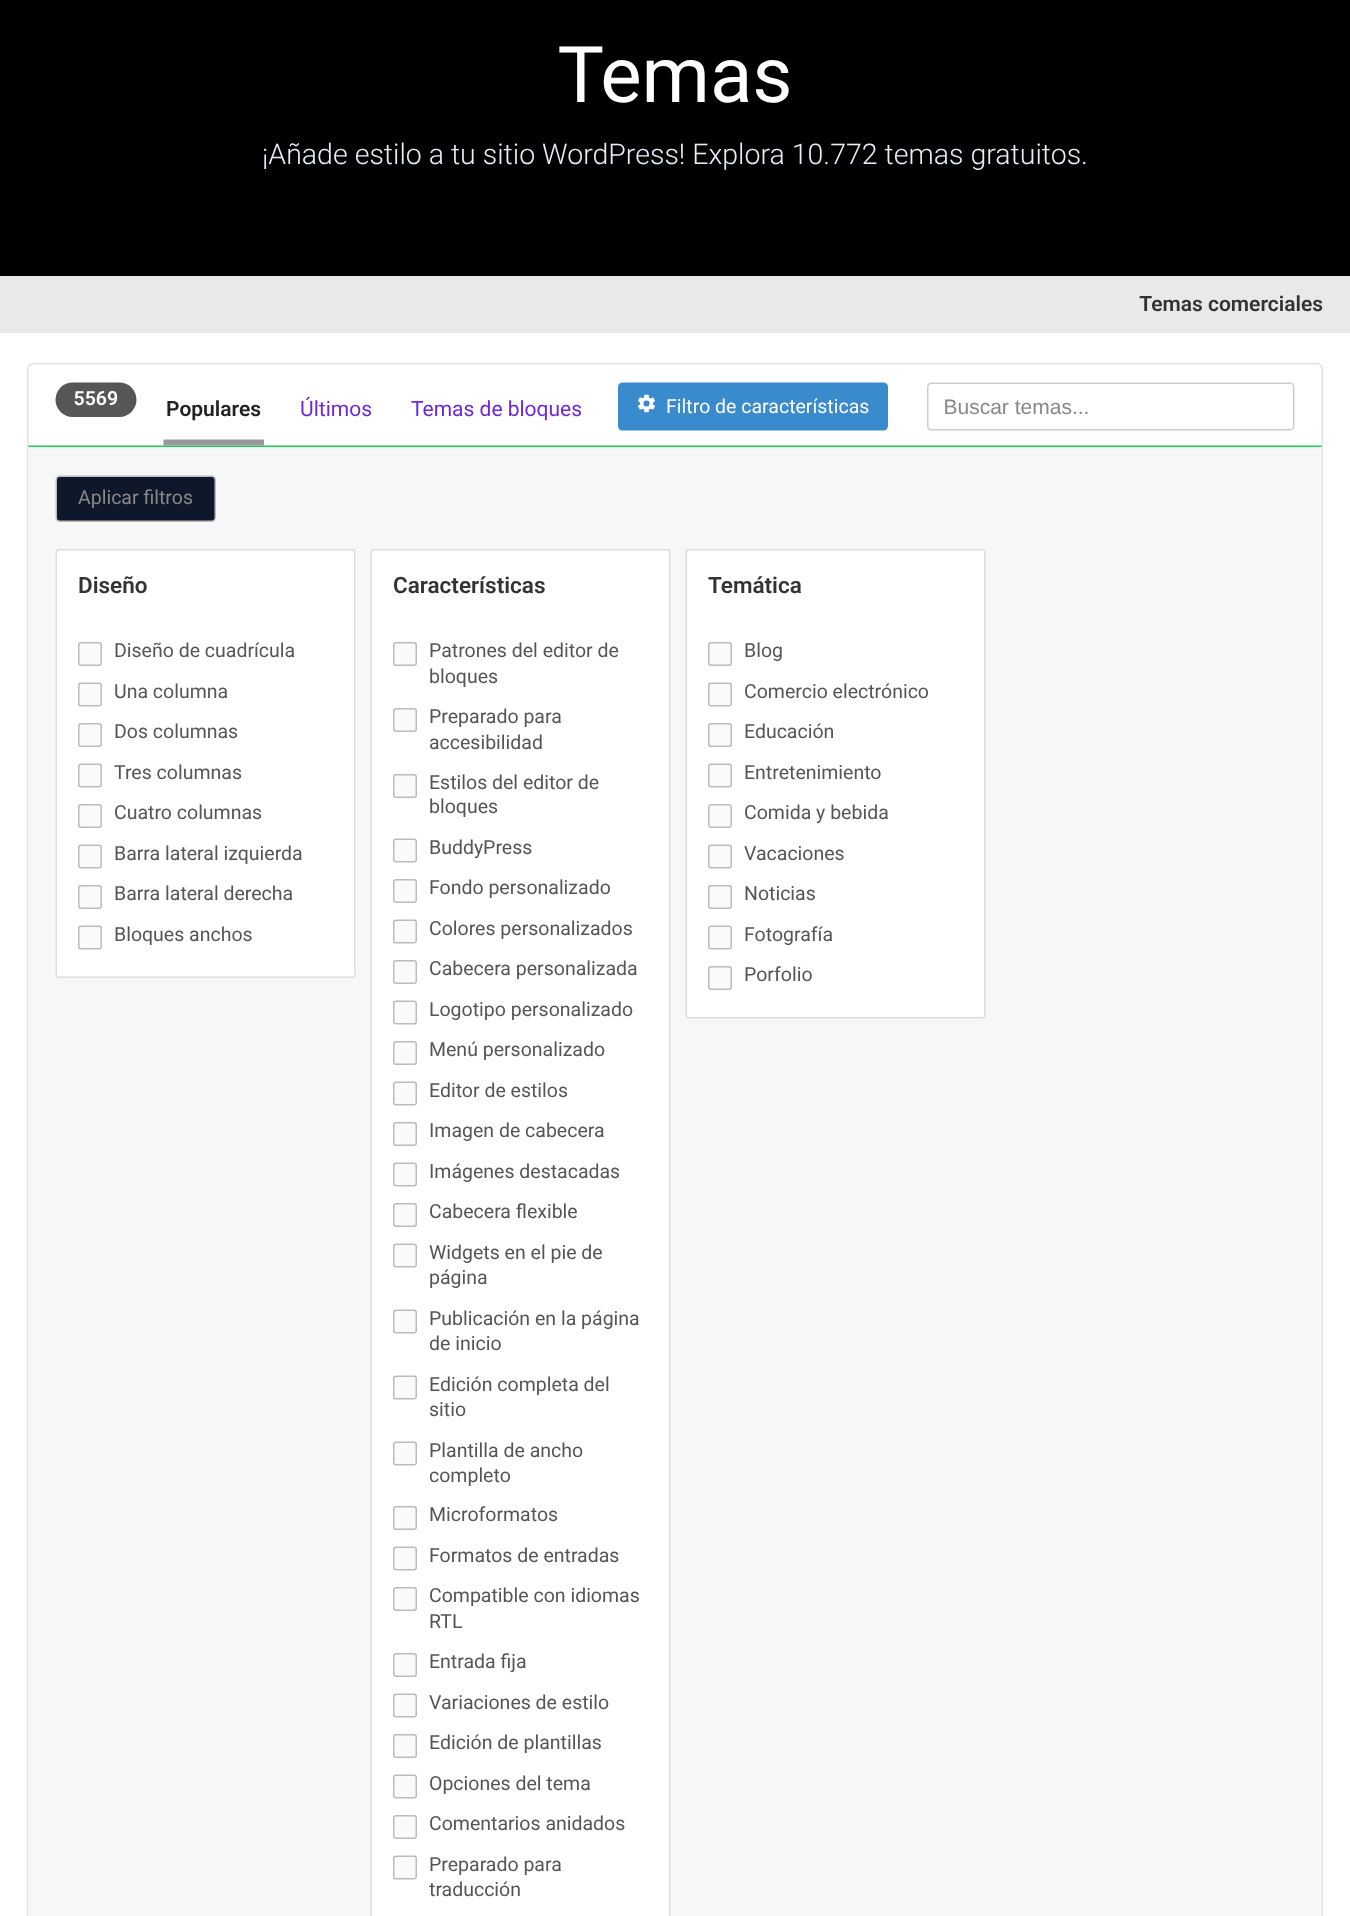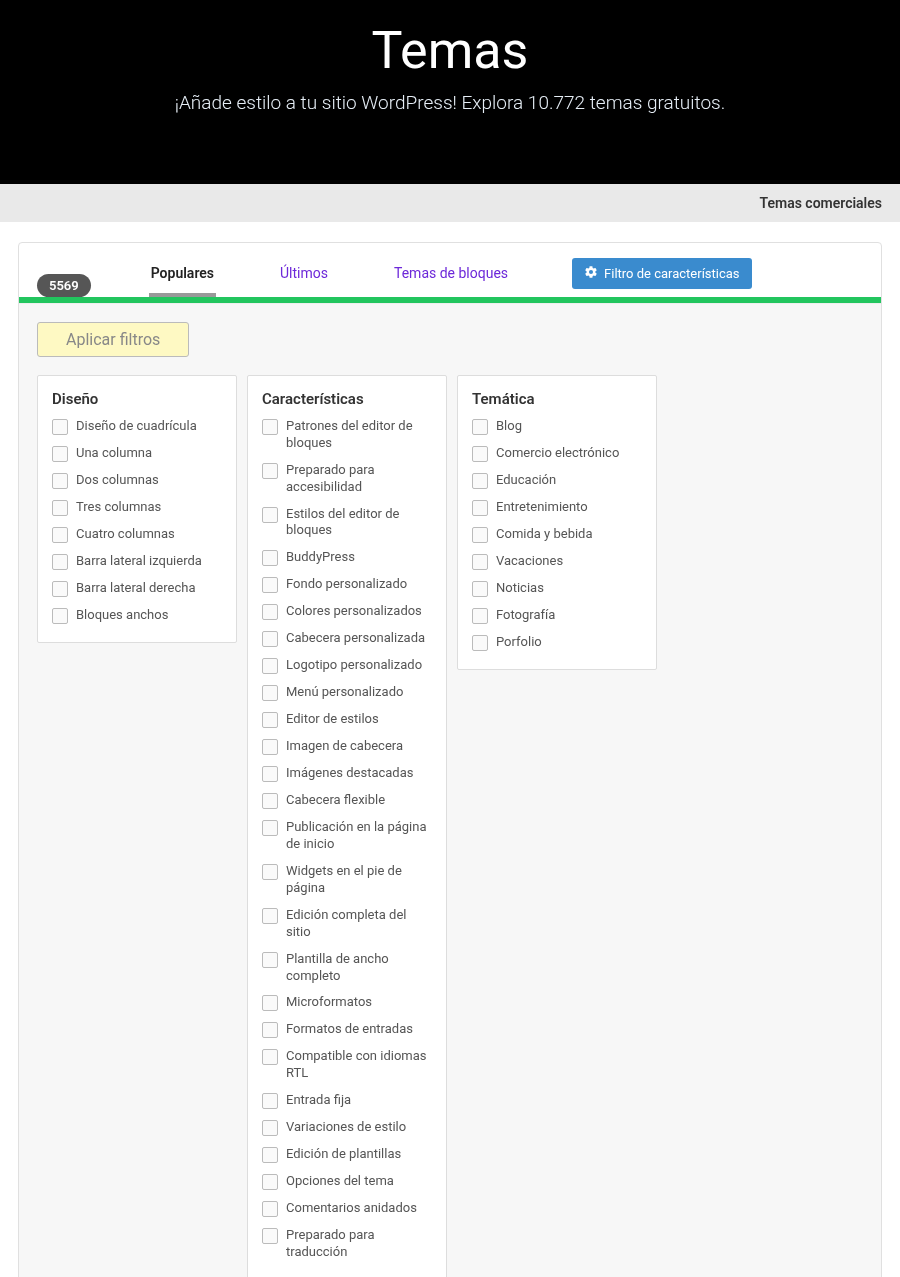--- a/index.html
+++ b/index.html
@@ -8,36 +8,36 @@
   .hero { background: #000000; color: #fff; text-align: center; padding: 20px 20px 70px 20px; }
   .hero h1 { font-size: 52px; font-weight: 400; margin-bottom: 10px; }
   .hero p { font-size: 19px; font-weight: 300; color: #e6eef6; }
 
   .subbar { background: #e9e9e9; height: 38px; display: flex; align-items: center; justify-content: flex-end; padding: 0 18px; text-align: right; }
   .subbar a { color: #333; font-size: 14px; font-weight: 600; text-decoration: none; }
 
   .outer-panel { padding: 20px 18px 40px 18px; background: #fff; }
   .panel { background: #fff; border: 1px solid #e0e0e0; border-radius: 4px; padding-bottom: 20px; }
 
-  .tabs-row { display: flex; align-items: flex-end; padding: 12px 18px 0 18px; border-bottom: 6px solid #22c55e; gap: 40px; }
+  .tabs-row { display: flex; align-items: flex-start; padding: 12px 18px 0 18px; border-bottom: 1px solid #22c55e; }
   .count-pill { background: #565656; color: #fff; border-radius: 18px; padding: 4px 12px; font-size: 13px; font-weight: 600; margin-right: 18px; }
   .tab { font-size: 14px; color: #6d28d9; padding: 10px 2px 12px 2px; margin-right: 22px; cursor: pointer; border-bottom: 4px solid transparent; }
   .tab.active { color: #222; font-weight: 600; border-bottom-color: #999; }
   .feature-filter-btn { background: #3a8bce; color: #fff; border-radius: 3px; padding: 7px 12px; font-size: 13px; display: inline-flex; align-items: center; cursor: pointer; margin-bottom: 8px; }
   .feature-filter-btn svg { width: 14px; height: 14px; margin-right: 6px; fill: #fff; }
   .spacer { flex: 1; }
   .search-box { margin-bottom: 8px; }
   .search-box input { width: 245px; padding: 7px 10px; border: 1px solid #ccc; border-radius: 3px; font-size: 14px; color: #555; }
   .search-box input::placeholder { color: #888; }
 
   .filters-area { background: #f7f7f7; padding: 18px; border-top: 1px solid #eee; }
-  .apply-btn { background: #fef9c3; border: 1px solid #bbb; color: #888; padding: 7px 28px; font-size: 16px; border-radius: 3px; cursor: default; margin-bottom: 18px; display: inline-block; }
+  .apply-btn { background: #0f172a; border: 1px solid #bbb; color: #888; padding: 7px 14px; font-size: 13px; border-radius: 3px; cursor: default; margin-bottom: 18px; display: inline-block; }
   .columns { display: flex; align-items: flex-start; gap: 10px; }
   .col { background: #fff; border: 1px solid #ddd; border-radius: 2px; width: 200px; padding: 14px 14px 18px 14px; }
-  .col h3 { font-size: 15px; font-weight: 600; color: #333; margin-bottom: 10px; }
+  .col h3 { font-size: 15px; font-weight: 600; color: #333; margin-bottom: 28px; }
   .chk-row { display: flex; align-items: flex-start; margin-bottom: 10px; cursor: pointer; }
   .chk-row:last-child { margin-bottom: 0; }
   .chk-box { flex: 0 0 auto; width: 16px; height: 16px; border: 1px solid #bbb; border-radius: 2px; background: #fafafa; margin-right: 8px; margin-top: 1px; }
   .chk-label { font-size: 13px; color: #555; line-height: 1.3; }
 </style>
 </head>
 <body>
 
 <div class="hero">
   <h1>Temas</h1>
@@ -62,20 +62,23 @@
         <span>
           <svg viewBox="0 0 24 24">
               <path d="M19.4 13c.04-.33.06-.66.06-1s-.02-.67-.06-1l2.11-1.65c.19-.15.24-.42.12-.64l-2-3.46c-.12-.22-.39-.3-.61-.22l-2.49 1c-.52-.4-1.08-.73-1.69-.98l-.38-2.65C14.42 2.18 14.22 2 13.98 2h-4c-.24 0-.44.18-.48.4l-.38 2.65c-.61.25-1.17.58-1.69.98l-2.49-1c-.22-.08-.49 0-.61.22l-2 3.46c-.12.22-.07.49.12.64L4.56 11c-.04.33-.06.66-.06 1s.02.67.06 1l-2.11 1.65c-.19.15-.24.42-.12.64l2 3.46c.12.22.39.3.61.22l2.49-1c.52.4 1.08.73 1.69.98l.38 2.65c.04.22.24.4.48.4h4c.24 0 .44-.18.48-.4l.38-2.65c.61-.25 1.17-.58 1.69-.98l2.49 1c.22.08.49 0 .61-.22l2-3.46c.12-.22.07-.49-.12-.64L19.4 13zM12 15.5A3.5 3.5 0 1 1 12 8.5a3.5 3.5 0 0 1 0 7z"></path>
             </svg>
         </span>
         <span>Filtro de características</span>
       </span>
 
       <span class="spacer"></span>
 
+      <span class="search-box">
+        <input type="text" placeholder="Buscar temas..." style="">
+      </span>
     </div>
 
     <div class="filters-area">
       <span class="apply-btn">Aplicar filtros</span>
 
       <div class="columns" id="filter-columns">
 
       <div class="col">
             <h3>Diseño</h3>
             <div class="chk-row">
@@ -160,25 +163,25 @@
             <div class="chk-row">
               <span class="chk-box"></span>
               <span class="chk-label">Imágenes destacadas</span>
             </div>
             <div class="chk-row">
               <span class="chk-box"></span>
               <span class="chk-label">Cabecera flexible</span>
             </div>
             <div class="chk-row">
               <span class="chk-box"></span>
+              <span class="chk-label">Widgets en el pie de página</span>
+            </div>
+            <div class="chk-row">
+              <span class="chk-box"></span>
               <span class="chk-label">Publicación en la página de inicio</span>
-            </div>
-            <div class="chk-row">
-              <span class="chk-box"></span>
-              <span class="chk-label">Widgets en el pie de página</span>
             </div>
             <div class="chk-row">
               <span class="chk-box"></span>
               <span class="chk-label">Edición completa del sitio</span>
             </div>
             <div class="chk-row">
               <span class="chk-box"></span>
               <span class="chk-label">Plantilla de ancho completo</span>
             </div>
             <div class="chk-row">

